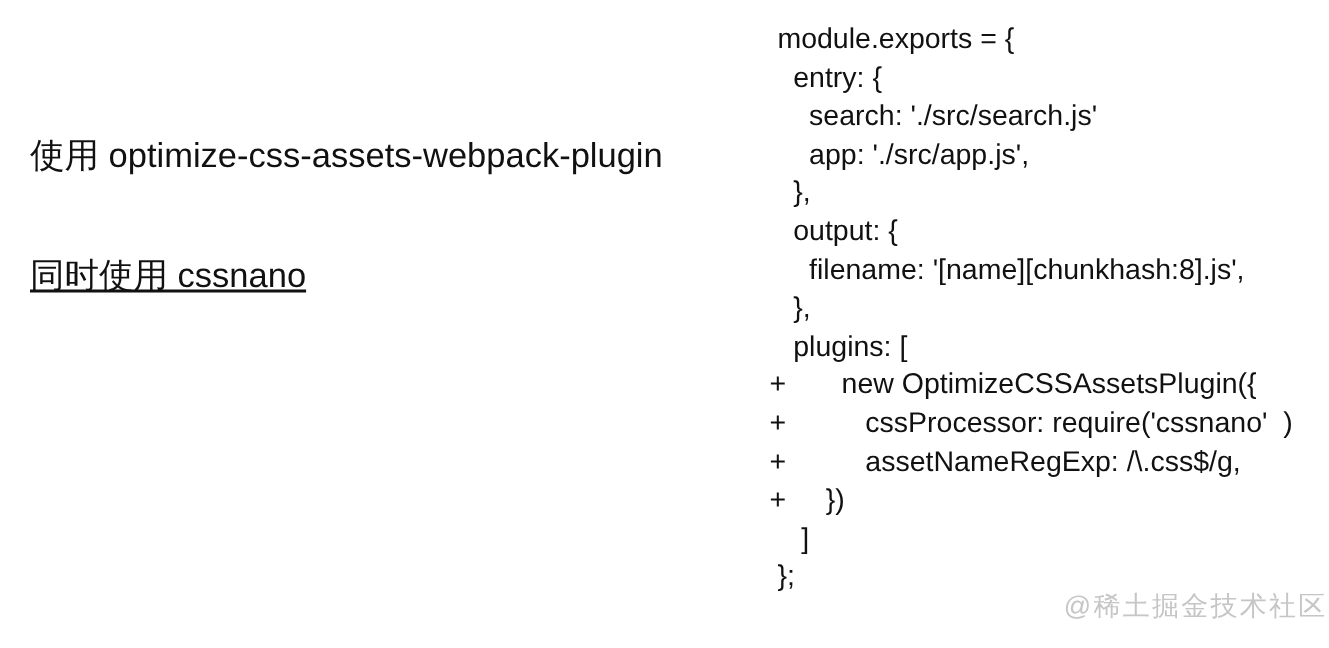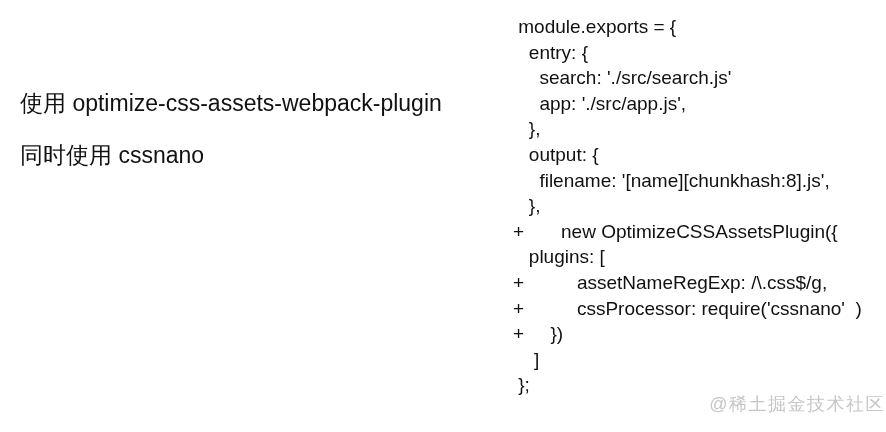--- a/index.html
+++ b/index.html
@@ -22,21 +22,21 @@
   }
   .note-line {
     position: absolute;
     left: 0;
     white-space: nowrap;
     font-size: 23px;
     line-height: 26px;
     color: #111111;
   }
   .note-line.l1 { top: 90px; }
-  .note-line.l2 { top: 142px; }
+  .note-line.l2 { top: 170px; text-decoration: underline; }
   .code-block {
     position: absolute;
     left: 513px;
     top: 14px;
     font-family: Liberation Sans, sans-serif;
     font-size: 19px;
     line-height: 25.6px;
     color: #111111;
   }
   .code-line {
@@ -62,22 +62,22 @@
 
 <div class="code-block">
   <div class="code-line"> module.exports = {</div>
   <div class="code-line">   entry: {</div>
   <div class="code-line">     search: './src/search.js'</div>
   <div class="code-line">     app: './src/app.js',</div>
   <div class="code-line">   },</div>
   <div class="code-line">   output: {</div>
   <div class="code-line">     filename: '[name][chunkhash:8].js',</div>
   <div class="code-line">   },</div>
+  <div class="code-line">   plugins: [</div>
   <div class="code-line">+       new OptimizeCSSAssetsPlugin({</div>
-  <div class="code-line">   plugins: [</div>
+  <div class="code-line">+          cssProcessor: require('cssnano'  )</div>
   <div class="code-line">+          assetNameRegExp: /\.css$/g,</div>
-  <div class="code-line">+          cssProcessor: require('cssnano'  )</div>
   <div class="code-line">+     })</div>
   <div class="code-line">    ]</div>
   <div class="code-line"> };</div>
 </div>
 
 <div class="watermark">@稀土掘金技术社区</div>
 
 </body></html>

